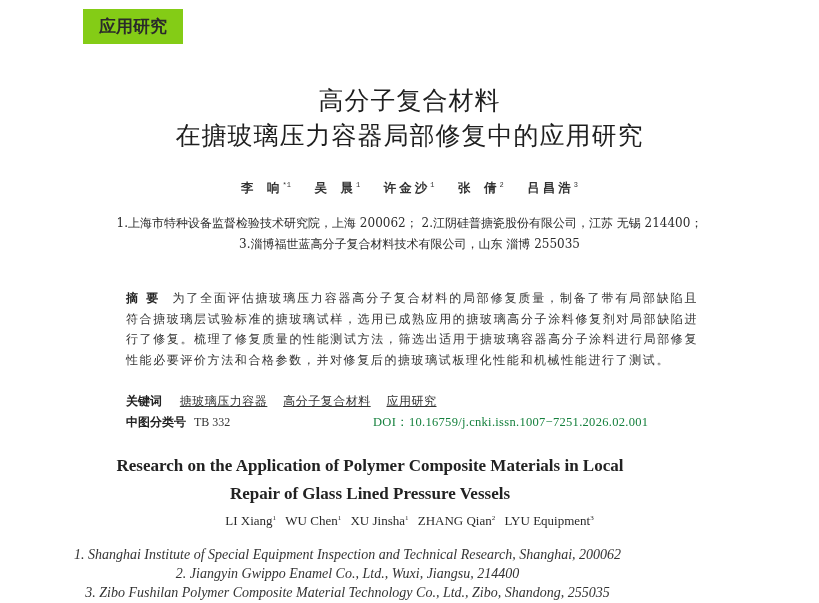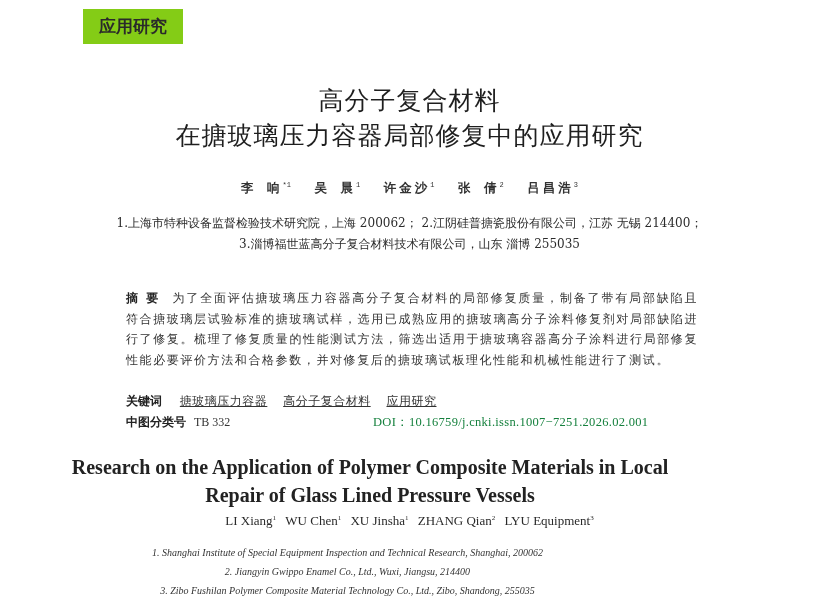--- a/index.html
+++ b/index.html
@@ -125,21 +125,21 @@
       font-family: "Liberation Serif", serif;
       letter-spacing: 0.3px;
     }
     .en-title {
       position: absolute;
       left: 0;
       width: 740px;
       text-align: center;
       font-family: "Liberation Serif", serif;
       font-weight: bold;
-      font-size: 20px;
+      font-size: 17px;
       color: #222;
     }
     .en-title.l1 { top: 456px; }
     .en-title.l2 { top: 484px; }
     .authors-en {
       position: absolute;
       top: 513px;
       left: 0;
       width: 819px;
       text-align: center;
@@ -149,21 +149,21 @@
     }
     .authors-en .author { margin: 0 3px; }
     .authors-en sup { font-size: 7px; }
     .aff-en {
       position: absolute;
       left: 0;
       width: 695px;
       text-align: center;
       font-family: "Liberation Serif", serif;
       font-style: italic;
-      font-size: 10px;
+      font-size: 14px;
       color: #333;
     }
     .aff-en.l1 { top: 547px; }
     .aff-en.l2 { top: 566px; }
     .aff-en.l3 { top: 585px; }
   </style>
 </head>
 <body>
 
 <div class="badge">应用研究</div>

